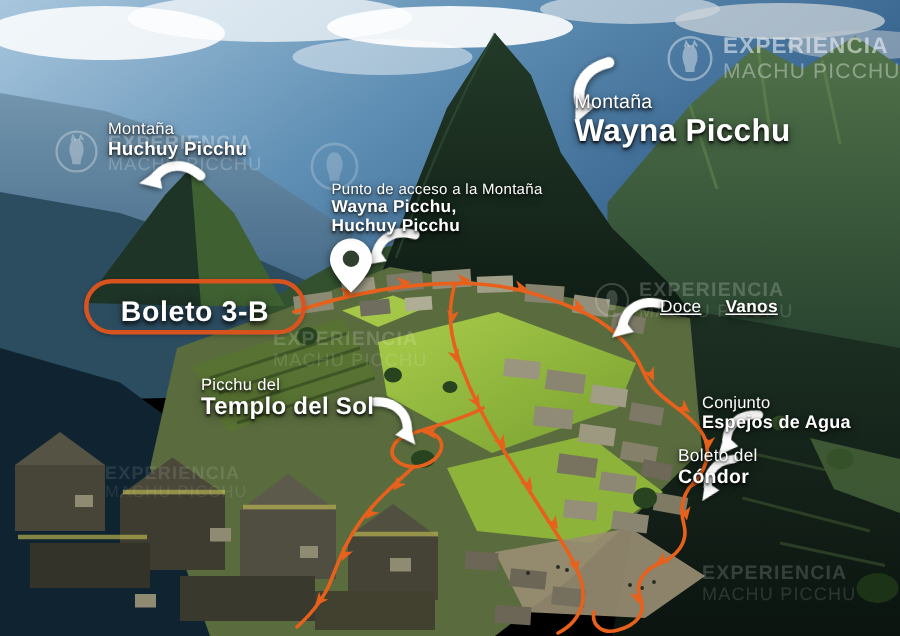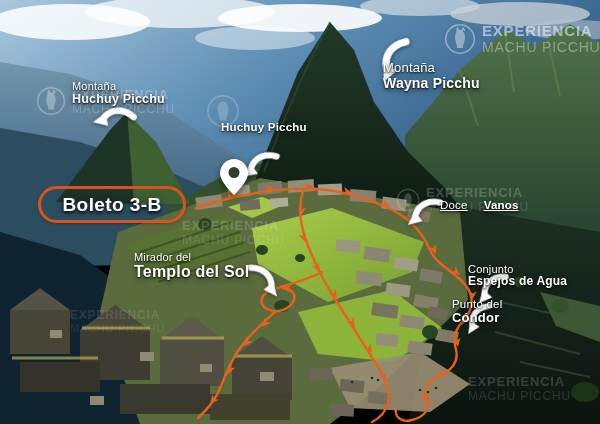--- a/index.html
+++ b/index.html
@@ -8,36 +8,36 @@
   .stage svg.scene{position:absolute;inset:0;display:block;}
 
   
   .lbl{position:absolute;color:var(--label_text);text-align:left;line-height:1.12;
        text-shadow:0 1px 2px rgba(0,0,0,.9),0 2px 6px rgba(0,0,0,.55);letter-spacing:.2px;z-index:40;}
   .lbl .r{display:block;font-weight:400;}
   .lbl .b{display:block;font-weight:700;}
   .lbl-huchuy{left:72px;top:80px;width:146px;font-size:11px;}
   .lbl-huchuy .b{font-size:12.5px;}
   .lbl-wayna{left:383px;top:61px;width:156px;font-size:13px;}
-  .lbl-wayna .b{font-size:14px;}
+  .lbl-wayna .b{font-size:21px;}
   .lbl-access{left:221px;top:121px;width:186px;font-size:10px;}
   .lbl-access .b{font-size:11.5px;}
   .lbl-doce{left:440px;top:199px;font-size:11.5px;display:inline-flex;gap:16px;text-decoration:underline;}
   .lbl-doce .r,.lbl-doce .b{display:inline;}
   .lbl-mirador{left:134px;top:251px;width:142px;font-size:11px;}
   .lbl-mirador .b{font-size:16px;}
   .lbl-espejos{left:468px;top:263px;width:156px;font-size:11px;}
   .lbl-espejos .b{font-size:12px;}
   .lbl-condor{left:452px;top:298px;width:130px;font-size:11.5px;}
   .lbl-condor .b{font-size:13px;}
 
   
-  .badge{position:absolute;left:38px;top:186px;width:142px;height:31px;
+  .badge{position:absolute;left:56px;top:186px;width:142px;height:31px;
          border:3.5px solid var(--badge_border);border-radius:20px;
-         display:flex;align-items:center;justify-content:center;z-index:45;
+         display:flex;align-items:flex-end;justify-content:center;z-index:45;
          box-shadow:0 1px 3px rgba(0,0,0,.25);}
   .badge span{color:var(--label_text);font-size:19px;font-weight:700;letter-spacing:.4px;
          text-shadow:0 2px 3px rgba(0,0,0,.85),0 0 8px rgba(0,0,0,.4);}
 
   
   .wm{position:absolute;display:flex;align-items:center;gap:6px;z-index:12;white-space:nowrap;}
   .wm .t1{display:block;font-weight:700;letter-spacing:.8px;}
   .wm .t2{display:block;font-weight:400;letter-spacing:.8px;}
   .wm-tr{left:444px;top:22px;}  .wm-tr .t1{font-size:15px;color:rgba(255,255,255,.52);}
                                 .wm-tr .t2{font-size:14px;color:rgba(255,255,255,.36);}
@@ -355,40 +355,42 @@
     <span class="r">Montaña</span>
     <span class="b">Huchuy Picchu</span>
   </div>
 
   <div class="lbl lbl-wayna">
     <span class="r">Montaña</span>
     <span class="b">Wayna Picchu</span>
   </div>
 
   <div class="lbl lbl-access">
+    <span class="r">Punto de acceso a la Montaña</span>
+    <span class="b">Wayna Picchu,</span>
     <span class="b">Huchuy Picchu</span>
   </div>
 
   <div class="lbl lbl-doce">
     <span class="r">Doce</span>
     <span class="b">Vanos</span>
   </div>
 
   <div class="lbl lbl-mirador">
-    <span class="r">Mirador del</span>
+    <span class="r">Picchu del</span>
     <span class="b">Templo del Sol</span>
   </div>
 
   <div class="lbl lbl-espejos">
     <span class="r">Conjunto</span>
     <span class="b">Espejos de Agua</span>
   </div>
 
   <div class="lbl lbl-condor">
-    <span class="r">Punto del</span>
+    <span class="r">Boleto del</span>
     <span class="b">Cóndor</span>
   </div>
 
   <div class="badge">
     <span>Boleto 3-B</span>
   </div>
 
 </div>
 
 </body></html>

